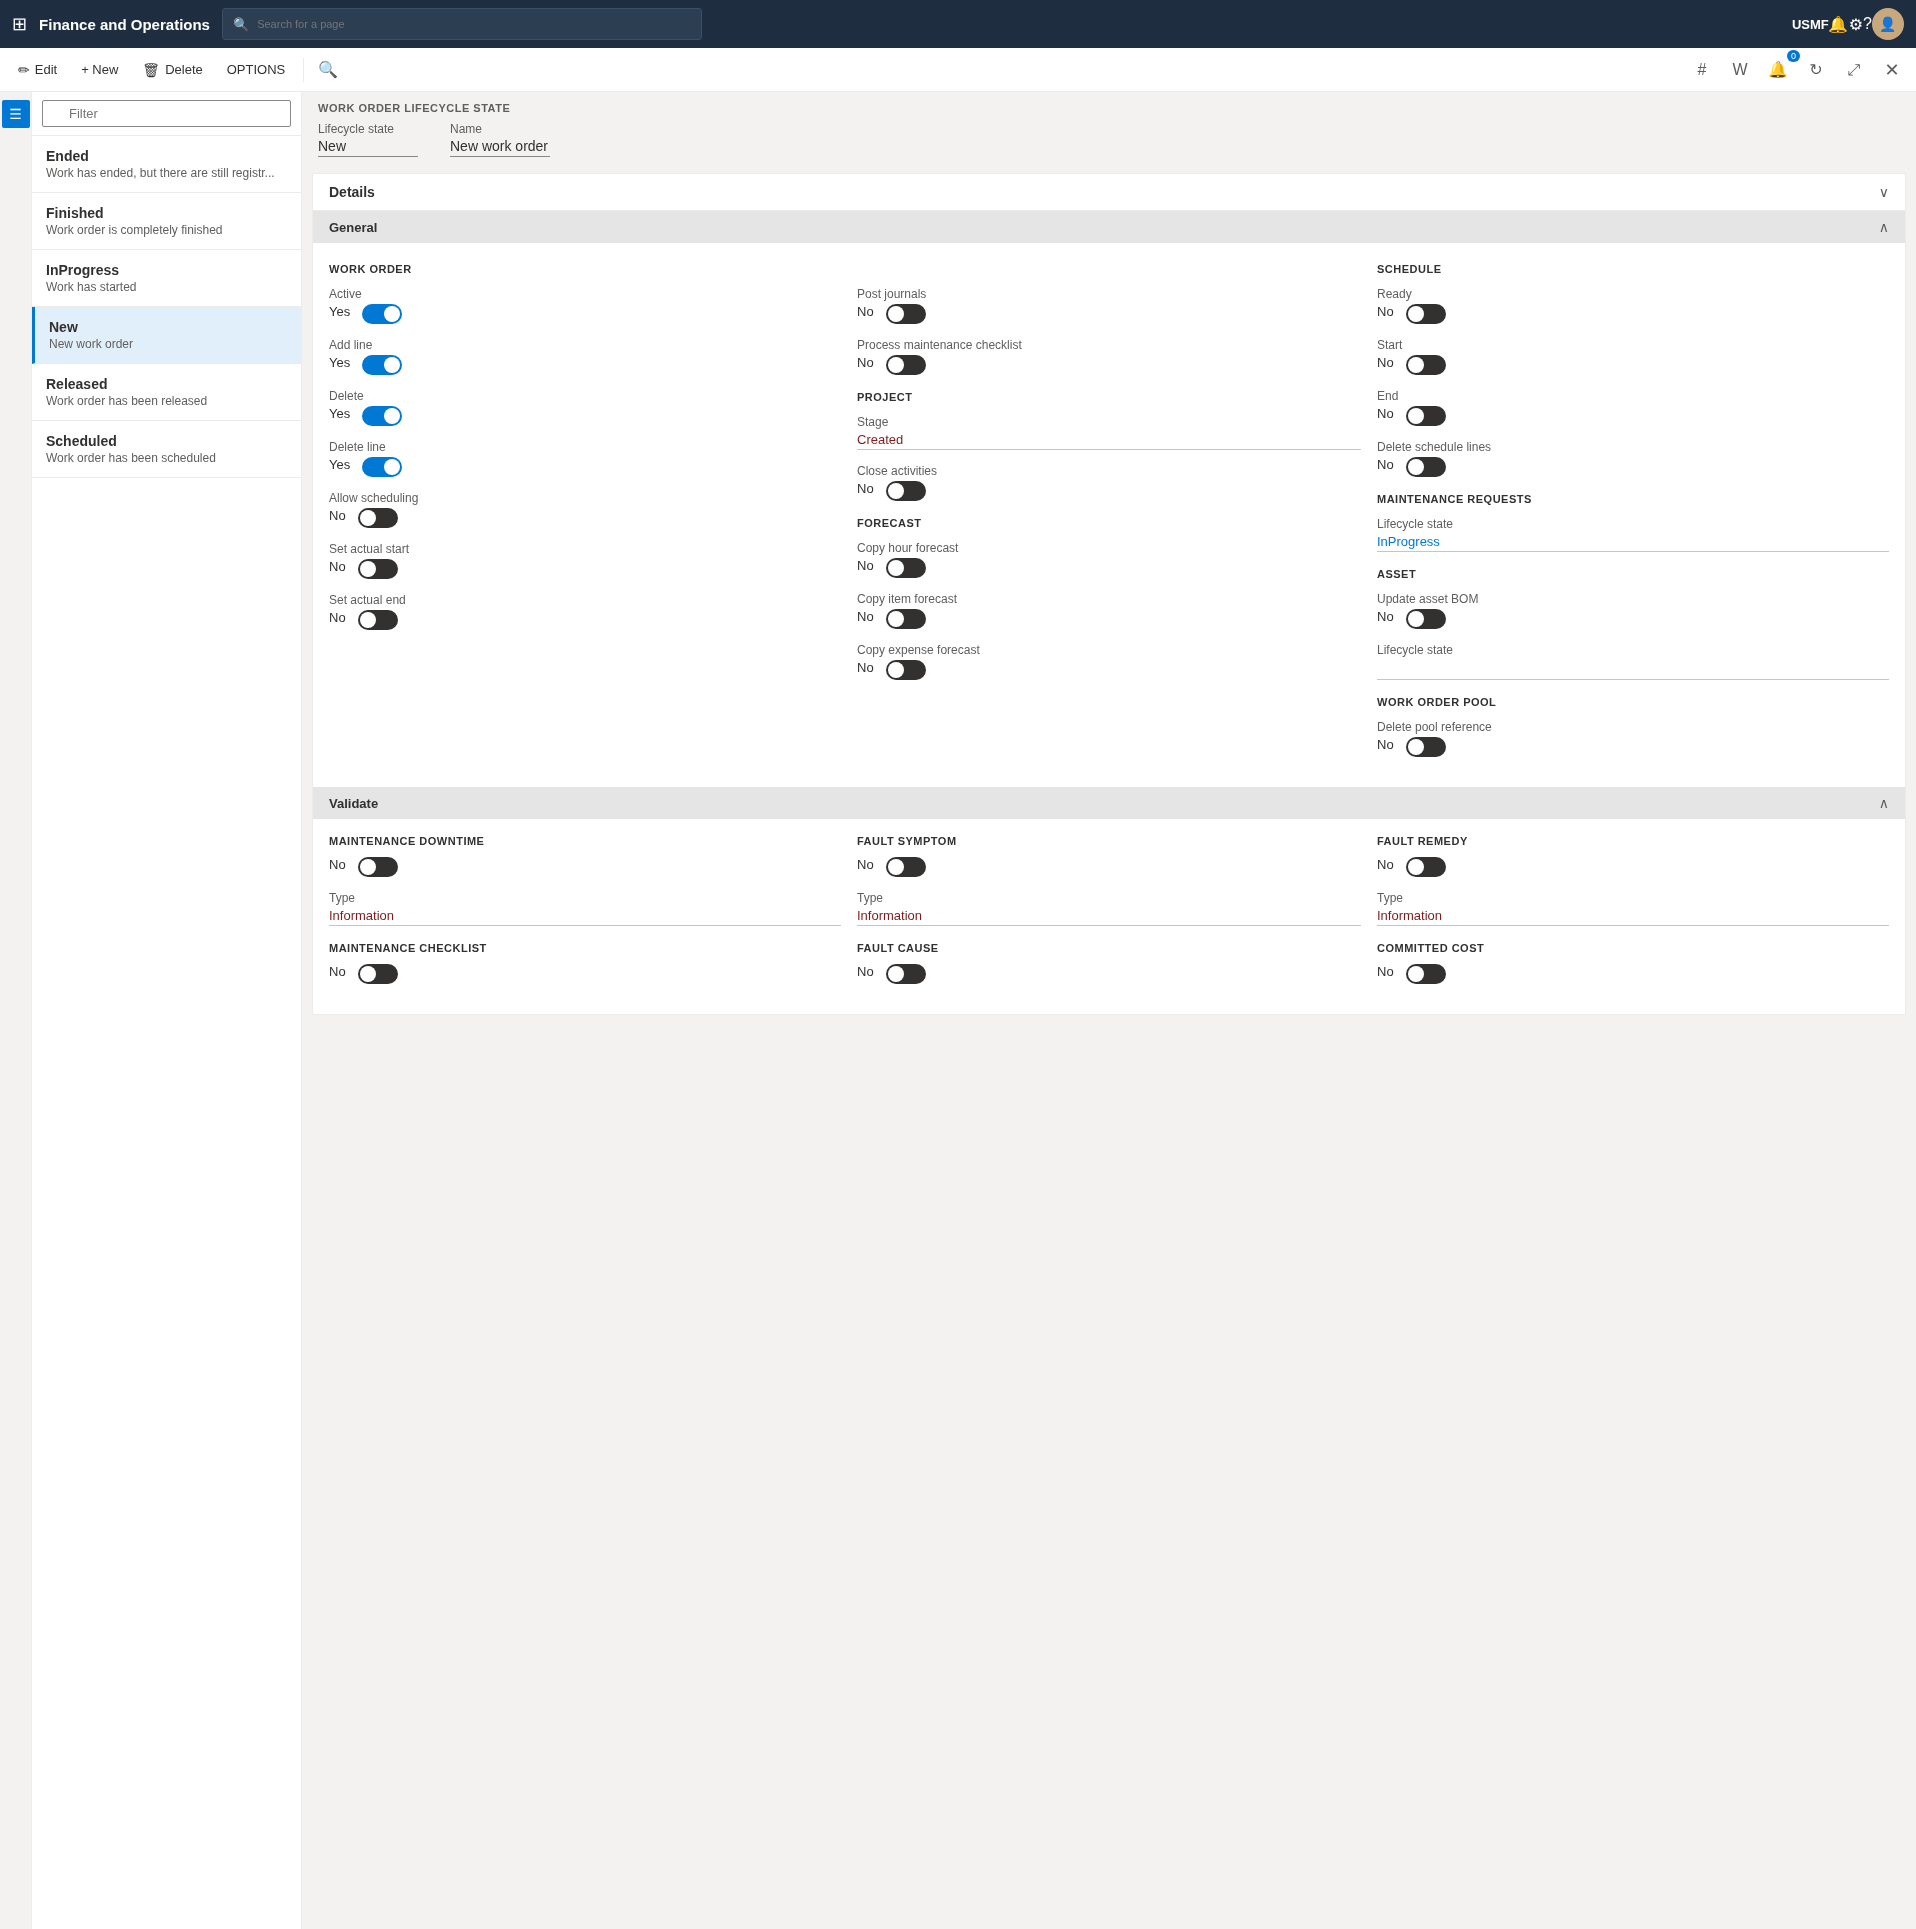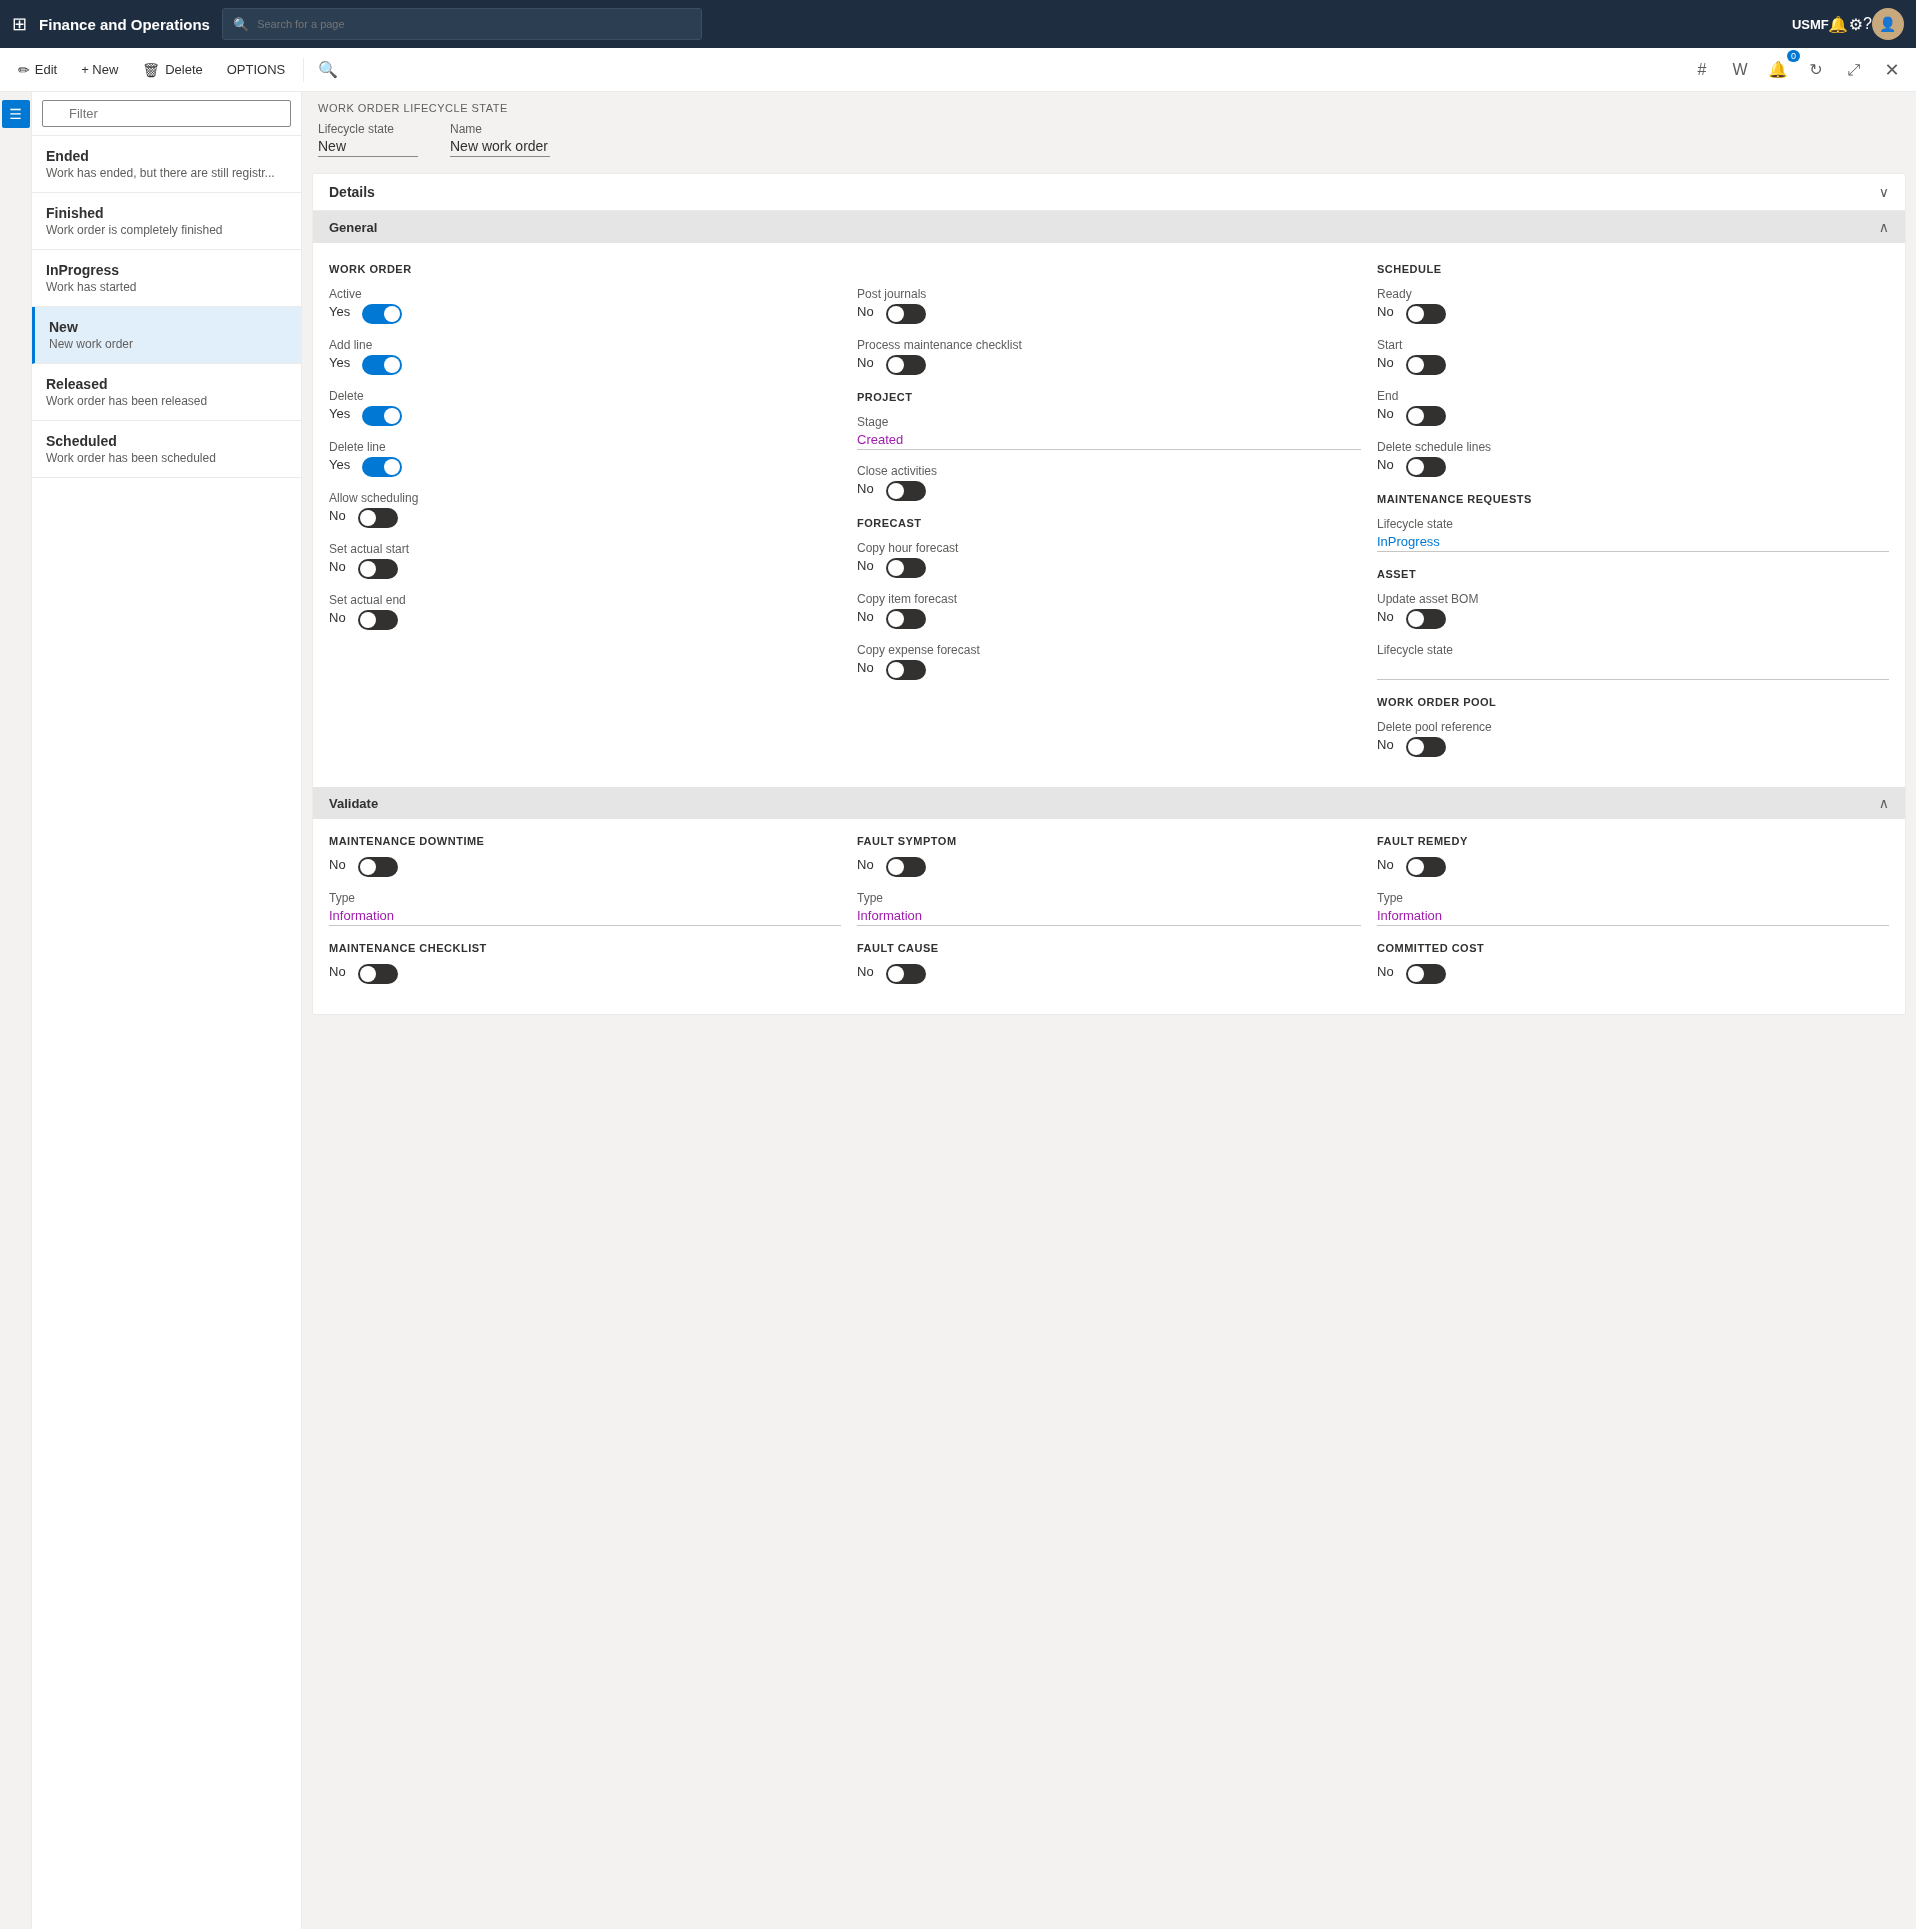--- a/index.html
+++ b/index.html
@@ -187,21 +187,21 @@
       flex-direction: column;
     }
 
     
     .lifecycle-header {
       background: #f3f2f1;
       padding: 10px 16px 8px 16px;
     }
     .lifecycle-title {
       font-size: 11px;
-      font-weight: 400;
+      font-weight: 700;
       color: #605e5c;
       text-transform: uppercase;
       letter-spacing: 0.5px;
       margin-bottom: 8px;
     }
     .lifecycle-fields {
       display: flex;
       gap: 32px;
       align-items: flex-end;
     }
@@ -272,21 +272,21 @@
     .field-row {
       margin-bottom: 14px;
     }
     .field-label {
       font-size: 12px;
       color: #605e5c;
       margin-bottom: 3px;
     }
     .field-value-text {
       font-size: 13px;
-      color: #a21caf;
+      color: #7f1d1d;
       border-bottom: 1px solid #c8c6c4;
       padding-bottom: 2px;
     }
     .field-value-link {
       font-size: 13px;
       color: #0078d4;
       border-bottom: 1px solid #c8c6c4;
       padding-bottom: 2px;
     }
     .toggle-label-text {

